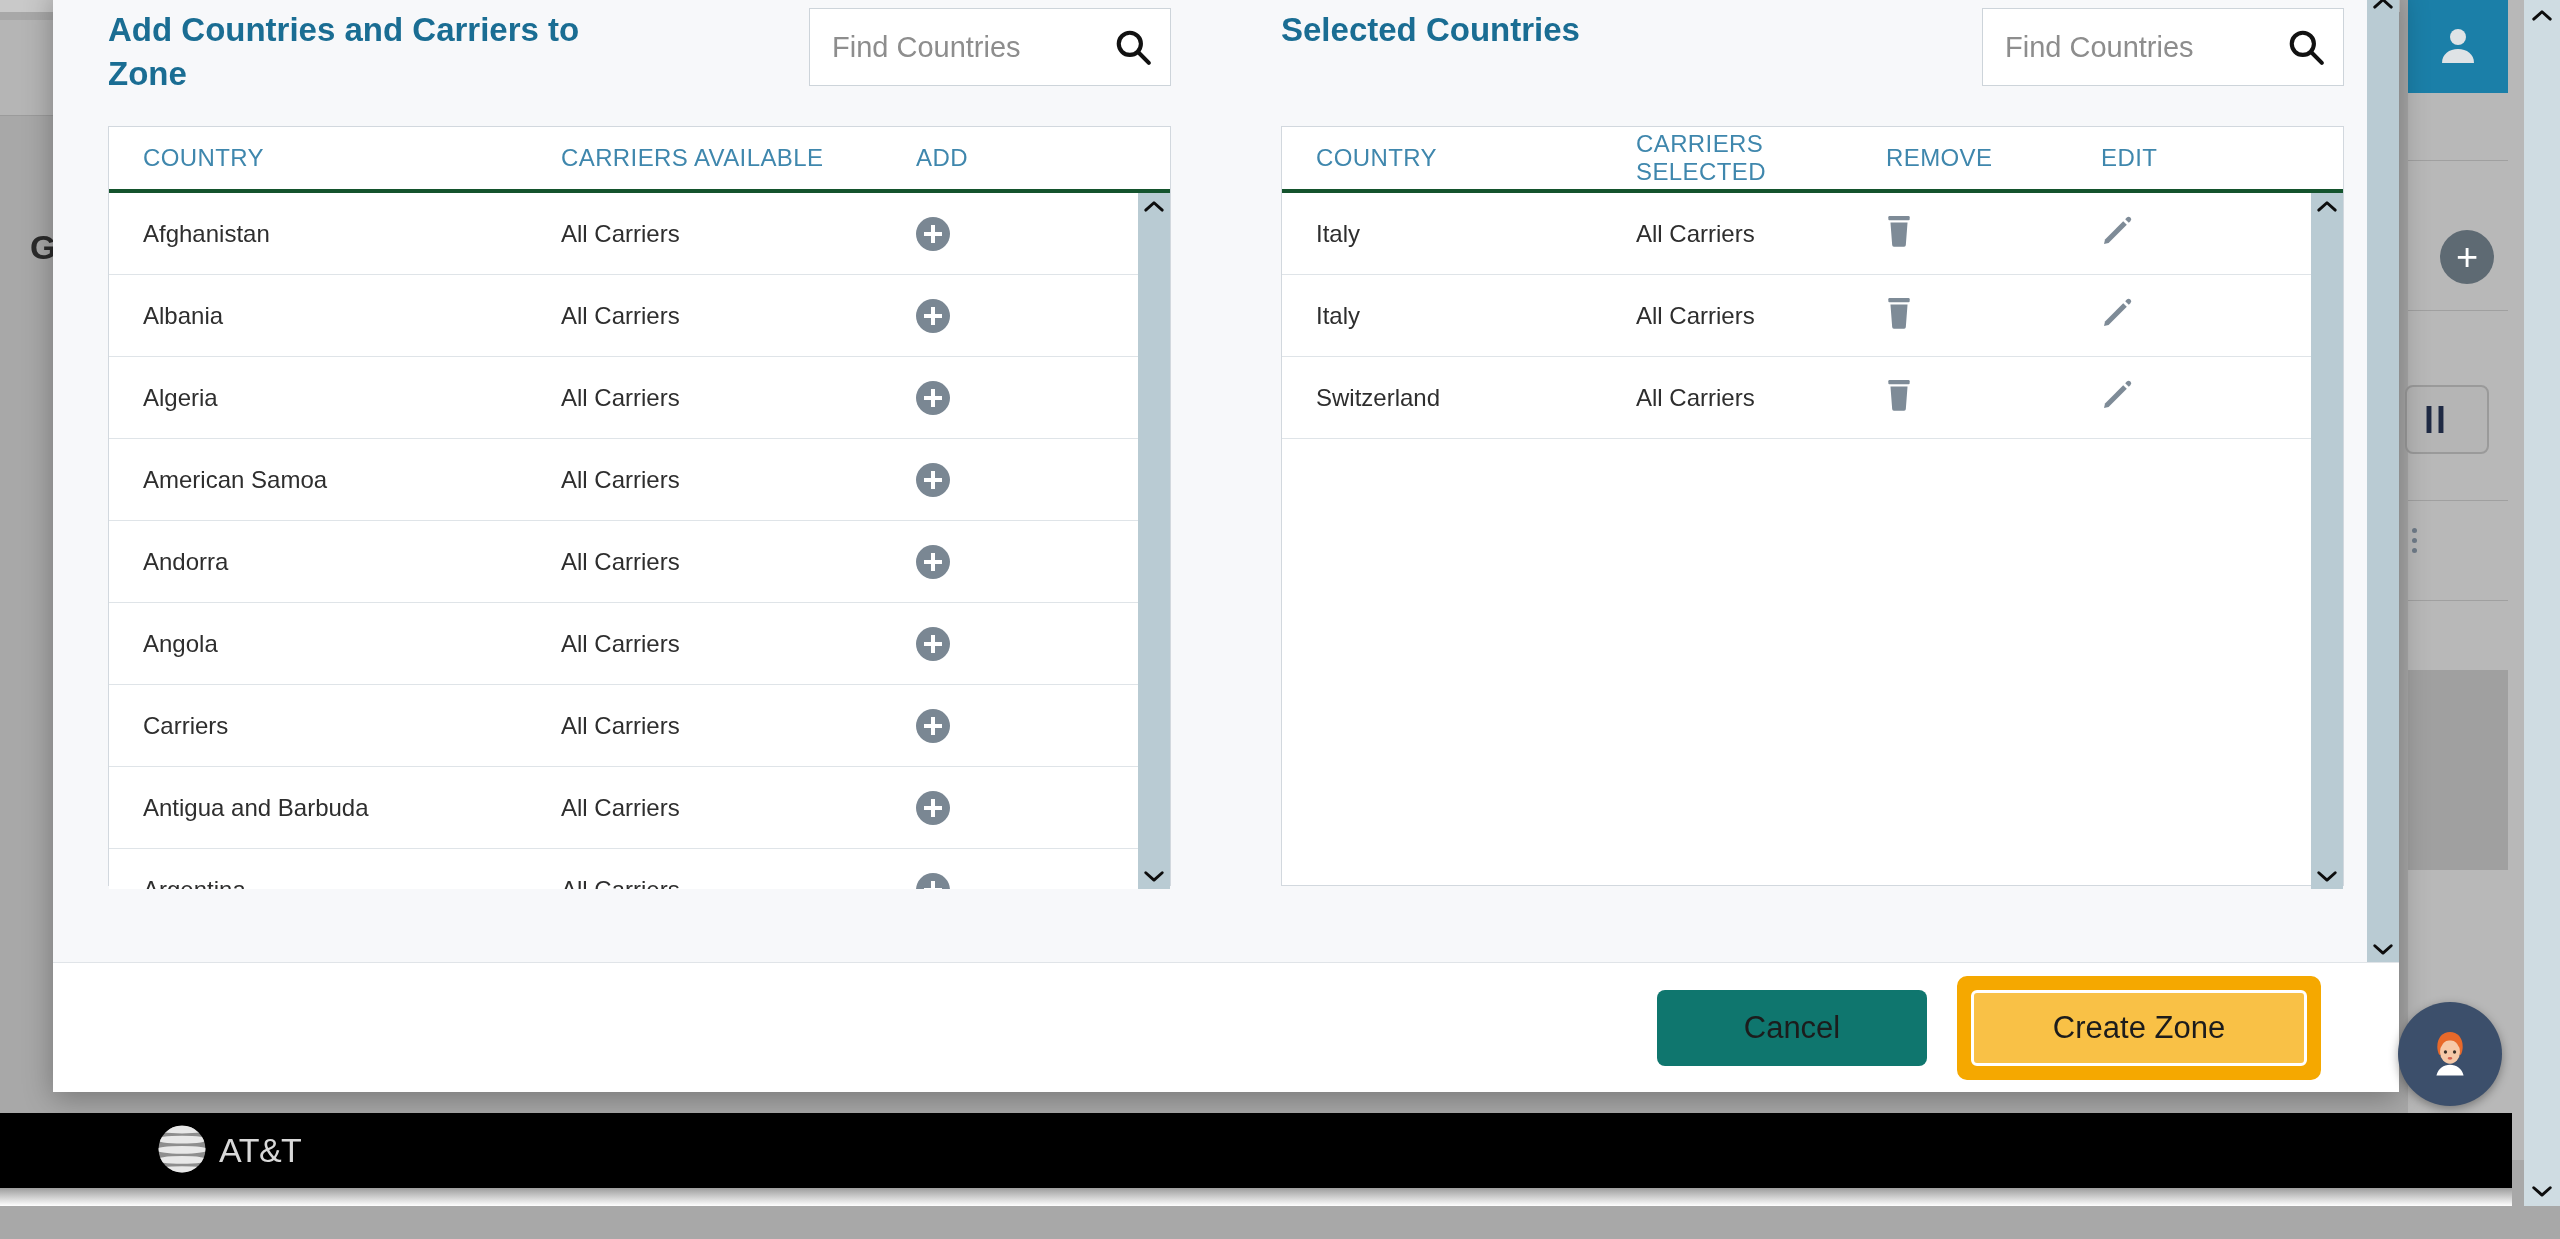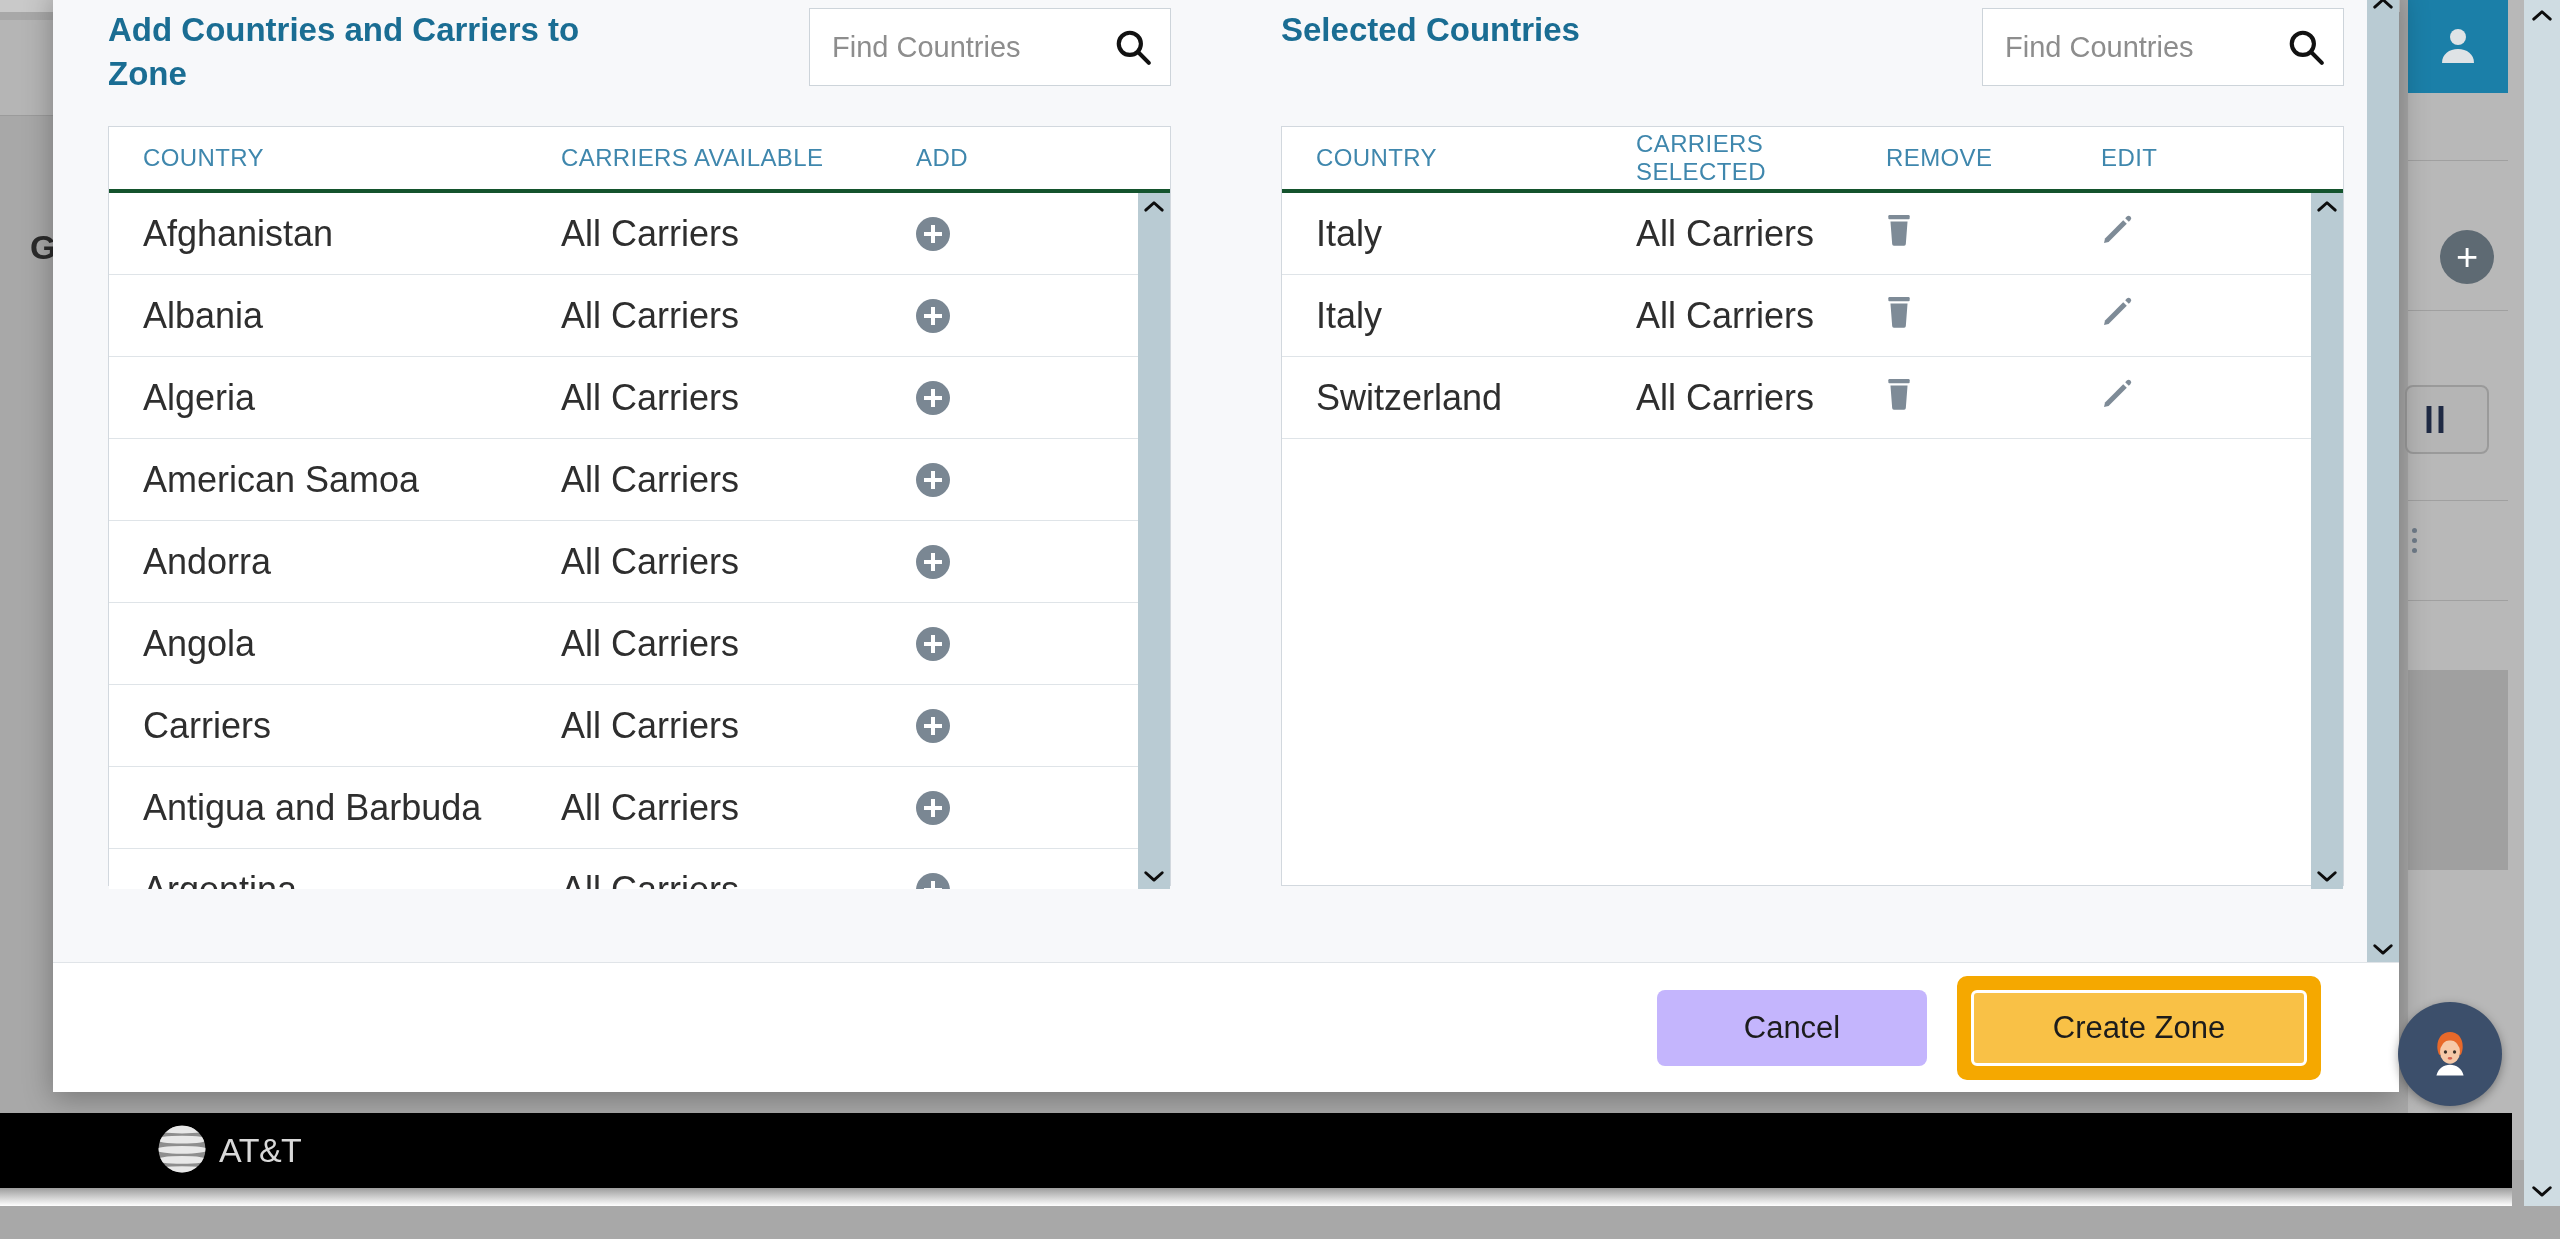--- a/index.html
+++ b/index.html
@@ -306,21 +306,21 @@
   .row {
     display: flex;
     align-items: center;
     height: 82px;
     padding-left: 34px;
     border-bottom: 1px solid #dfe4e8;
     box-sizing: border-box;
     background: #ffffff;
   }
   .td {
-    font-size: 36px;
+    font-size: 24px;
     color: #2e2e2e;
   }
   .icon-cell { display: flex; align-items: center; }
 
   .plus-btn {
     width: 34px; height: 34px;
     border-radius: 50%;
     background: #7a8793;
     display: inline-flex;
     align-items: center;
@@ -369,21 +369,21 @@
     box-sizing: border-box;
   }
   .btn {
     font-family: "Liberation Sans", sans-serif;
     font-size: 31px;
     border: 0;
     cursor: pointer;
   }
   .btn-cancel {
     width: 270px; height: 76px;
-    background: #c4b5fd;
+    background: #0f766e;
     color: #1c1c1c;
     border-radius: 8px;
   }
   .btn-create-wrap {
     margin-left: 30px;
     padding: 9px;
     border: 5px solid #f5a800;
     border-radius: 10px;
     background: #f5a800;
     display: inline-block;

